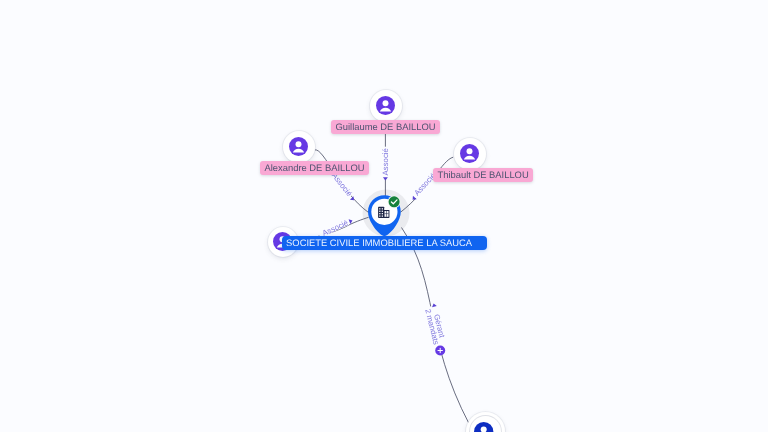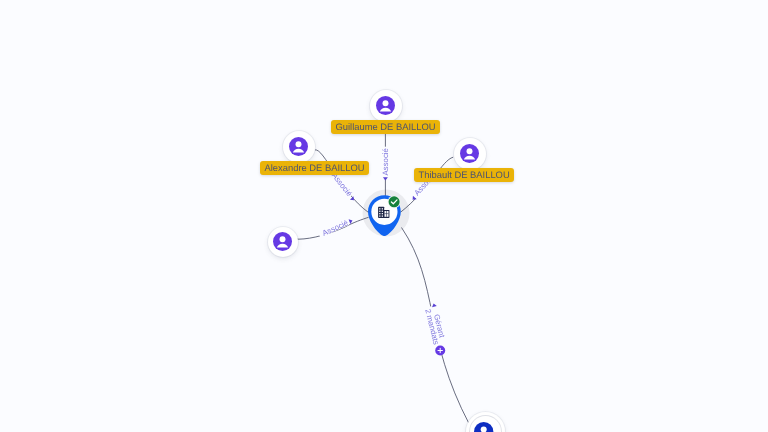--- a/index.html
+++ b/index.html
@@ -5,21 +5,21 @@
   html,body{margin:0;padding:0;}
   body{width:768px;height:432px;overflow:hidden;background:#fbfcff;
        font-family:"Liberation Sans",sans-serif;-webkit-font-smoothing:antialiased;text-rendering:geometricPrecision;}
   #stage{position:relative;width:768px;height:432px;overflow:hidden;}
   .label{will-change:transform;transform:translateZ(0);}
   svg.layer{position:absolute;left:0;top:0;width:768px;height:432px;overflow:visible;}
   .node{position:absolute;}
   .pcircle{border-radius:50%;background:#ffffff;
            box-shadow:0 0 0 1px rgba(120,124,150,.10), 0 2px 5px rgba(70,74,100,.13);
            display:flex;align-items:center;justify-content:center;}
-  .label{position:absolute;background:#eab308;border-radius:3px;color:#4d5370;
+  .label{position:absolute;background:#f9a8d4;border-radius:3px;color:#4d5370;
          font-size:9.4px;line-height:13.8px;white-space:nowrap;padding:0 4.5px;height:13.8px;
          box-shadow:0 1px 3px rgba(70,74,100,.20);}
   .label.sel{background:#1064f0;color:#eaf3ff;border-radius:4px;padding:0 15.3px 0 4.1px;
              box-shadow:0 1px 4px rgba(16,100,240,.30);}
   .edgetext{font-size:7.8px;fill:#7e75dd;font-family:"Liberation Sans",sans-serif;}
   svg.layer{transform:translateZ(0);}
 </style>
 </head>
 <body>
 
@@ -161,15 +161,16 @@
       <g>
         <circle cx="29.1" cy="9.8" r="6.4" fill="#edf5ee"></circle>
         <circle cx="29.1" cy="9.8" r="5.5" fill="#15813c"></circle>
         <path d="M26.4,10.0 L28.3,11.8 L32.0,7.9" stroke="#fff" stroke-width="1.25" fill="none" stroke-linecap="round" stroke-linejoin="round"></path>
       </g>
     </svg>
   </div>
 
   <div class="label" style="left:331.2px;top:119.5px;">Guillaume DE BAILLOU</div>
   <div class="label" style="left:260px;top:161.2px;text-align:right;">Alexandre DE BAILLOU</div>
-  <div class="label" style="left:414px;top:168.2px;text-align:right;">Thibault DE BAILLOU</div>
+  <div class="label" style="left:433px;top:168.2px;text-align:right;">Thibault DE BAILLOU</div>
+  <div class="label sel" style="left:281.9px;top:236.0px;">SOCIETE CIVILE IMMOBILIERE LA SAUCA</div>
 
 </div>
 
 </body></html>

